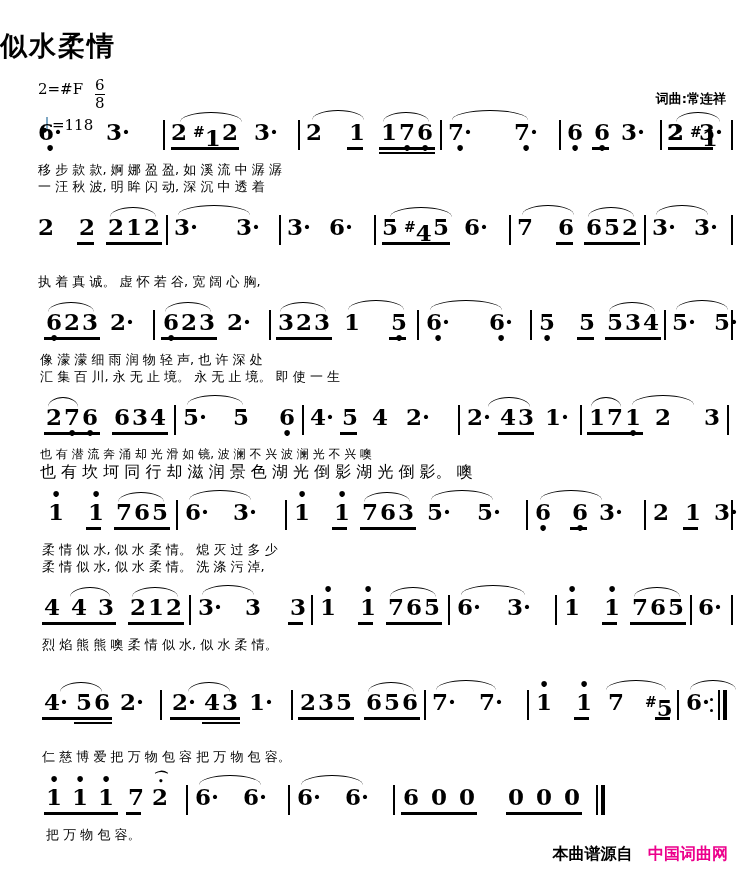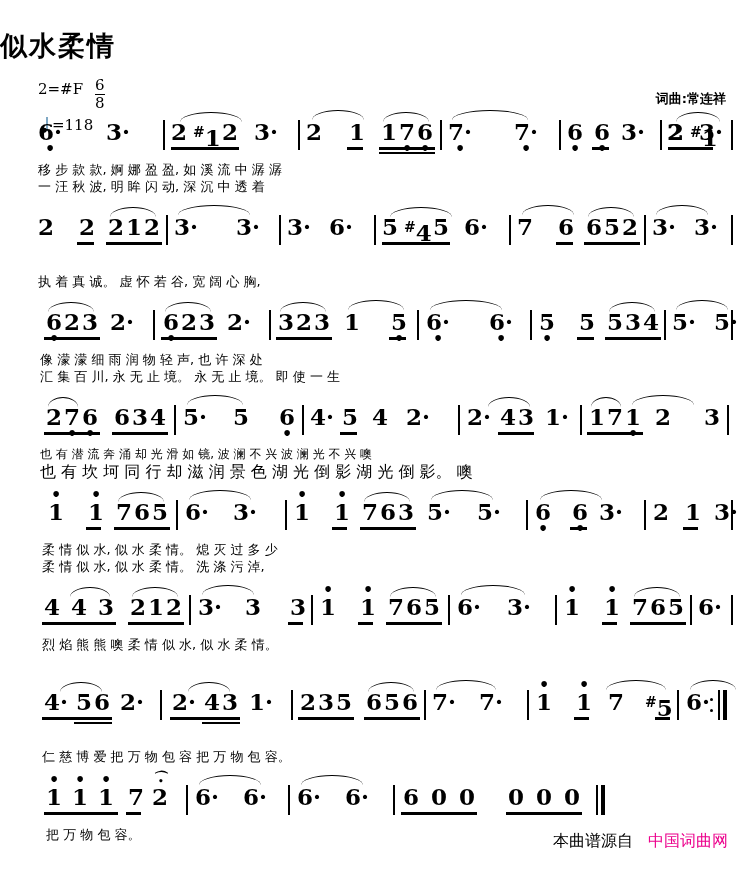--- a/index.html
+++ b/index.html
@@ -52,21 +52,21 @@
   .beam2{position:absolute;height:2.5px;background:#000;top:33.5px;}
   .slur{position:absolute;border-top:1.7px solid #000;border-radius:50%/100% 100% 0 0;height:9px;}
   .fermata{position:absolute;font-size:15px;line-height:8px;}
 
   
   .lyr{position:absolute;font-size:13px;white-space:nowrap;line-height:15px;}
   .lyr1{top:44px;}
   .lyr2{top:61px;}
 
   
-  #footer{position:absolute;right:12px;bottom:21px;font-size:16px;font-weight:normal;white-space:nowrap;text-align:center;}
+  #footer{position:absolute;right:12px;bottom:8px;font-size:16px;font-weight:bold;white-space:nowrap;text-align:center;}
   #footer .src{color:#000;}
   #footer .site{margin-left:10px;}
 </style>
 </head>
 <body>
 
 <div id="title">似水柔情</div>
 
 <div id="keyblock">
   <div id="keyrow">

